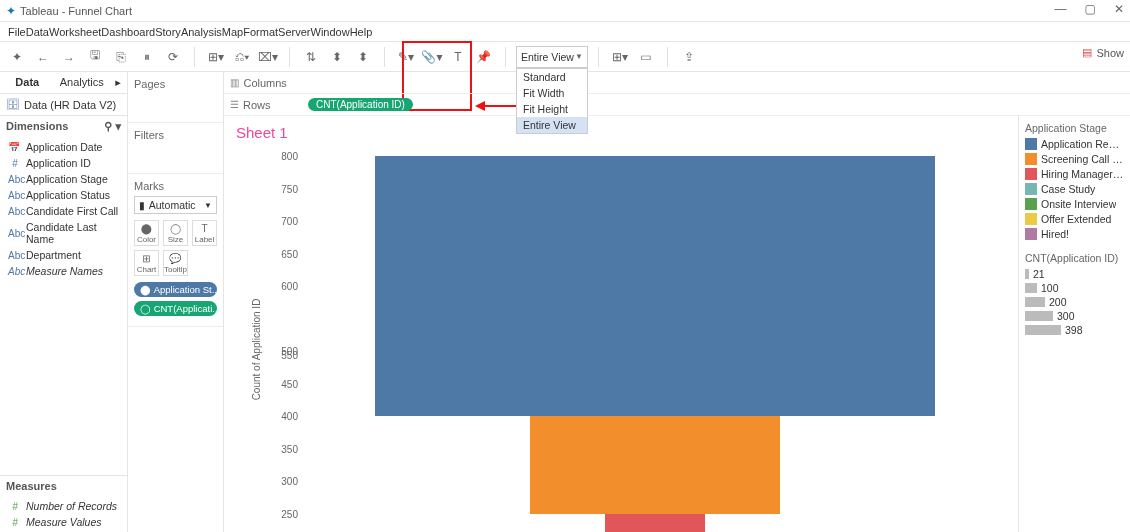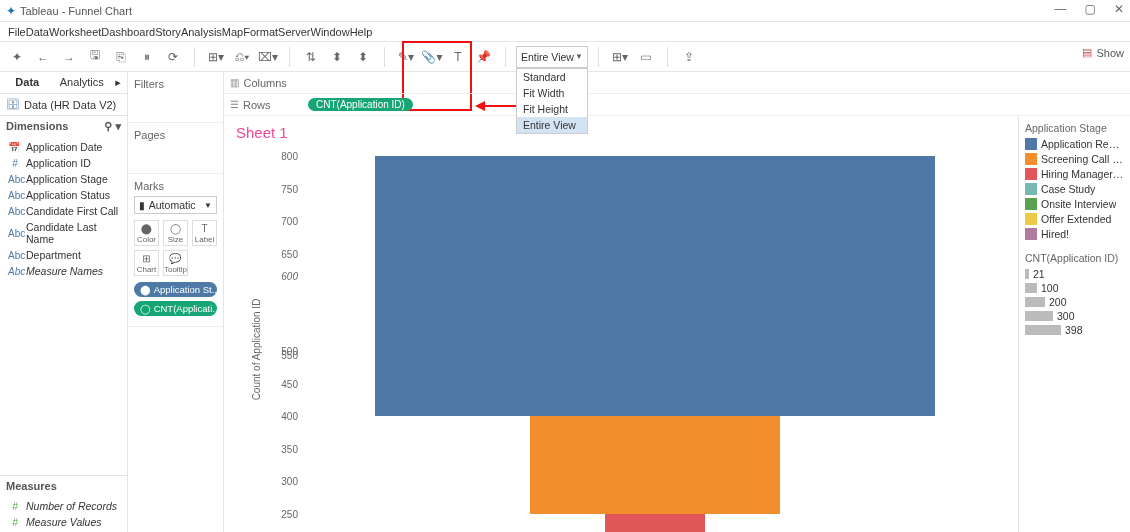--- a/index.html
+++ b/index.html
@@ -430,25 +430,25 @@
         <div class="field italic">
           <span class="field-icon teal">#</span>
           <span>Measure Values</span>
         </div>
       </div>
   </div>
 </div>
 
 <div class="mid-col">
   <div class="card">
+    <div class="card-title">Pages</div>
+    <div style="height:22px;"></div>
+  </div>
+  <div class="card">
     <div class="card-title">Filters</div>
-    <div style="height:22px;"></div>
-  </div>
-  <div class="card">
-    <div class="card-title">Pages</div>
     <div style="height:22px;"></div>
   </div>
   <div class="card">
     <div class="card-title">Marks</div>
     <div class="marks-type">
       <span>▮</span>
       <span>Automatic</span>
       <span style="margin-left:auto;font-size:8px;">▼</span>
     </div>
     <div class="marks-grid" id="marks-grid">
@@ -507,21 +507,21 @@
 
 <div class="worksheet">
   <div class="sheet-title">Sheet 1</div>
   <div class="chart-area">
     <div class="y-axis-label">Count of Application ID</div>
     <div class="y-ticks" id="y-ticks">
         <div class="y-tick" style="top: 0px;">800</div>
         <div class="y-tick" style="top: 32.5px;">750</div>
         <div class="y-tick" style="top: 65px;">700</div>
         <div class="y-tick" style="top: 97.5px;">650</div>
-        <div class="y-tick" style="top: 120px; font-style: italic;">600</div>
+        <div class="y-tick" style="top: 130px;">600</div>
         <div class="y-tick" style="top: 162.5px; margin-top: 36px;">550</div>
         <div class="y-tick" style="top: 195px;">500</div>
         <div class="y-tick" style="top: 227.5px;">450</div>
         <div class="y-tick" style="top: 260px;">400</div>
         <div class="y-tick" style="top: 292.5px;">350</div>
         <div class="y-tick" style="top: 325px;">300</div>
         <div class="y-tick" style="top: 357.5px;">250</div>
       </div>
     <div class="plot" id="plot">
         <div class="bar" style="background: rgb(78, 121, 167); width: 560px; top: 0px; height: 260px;"></div>

